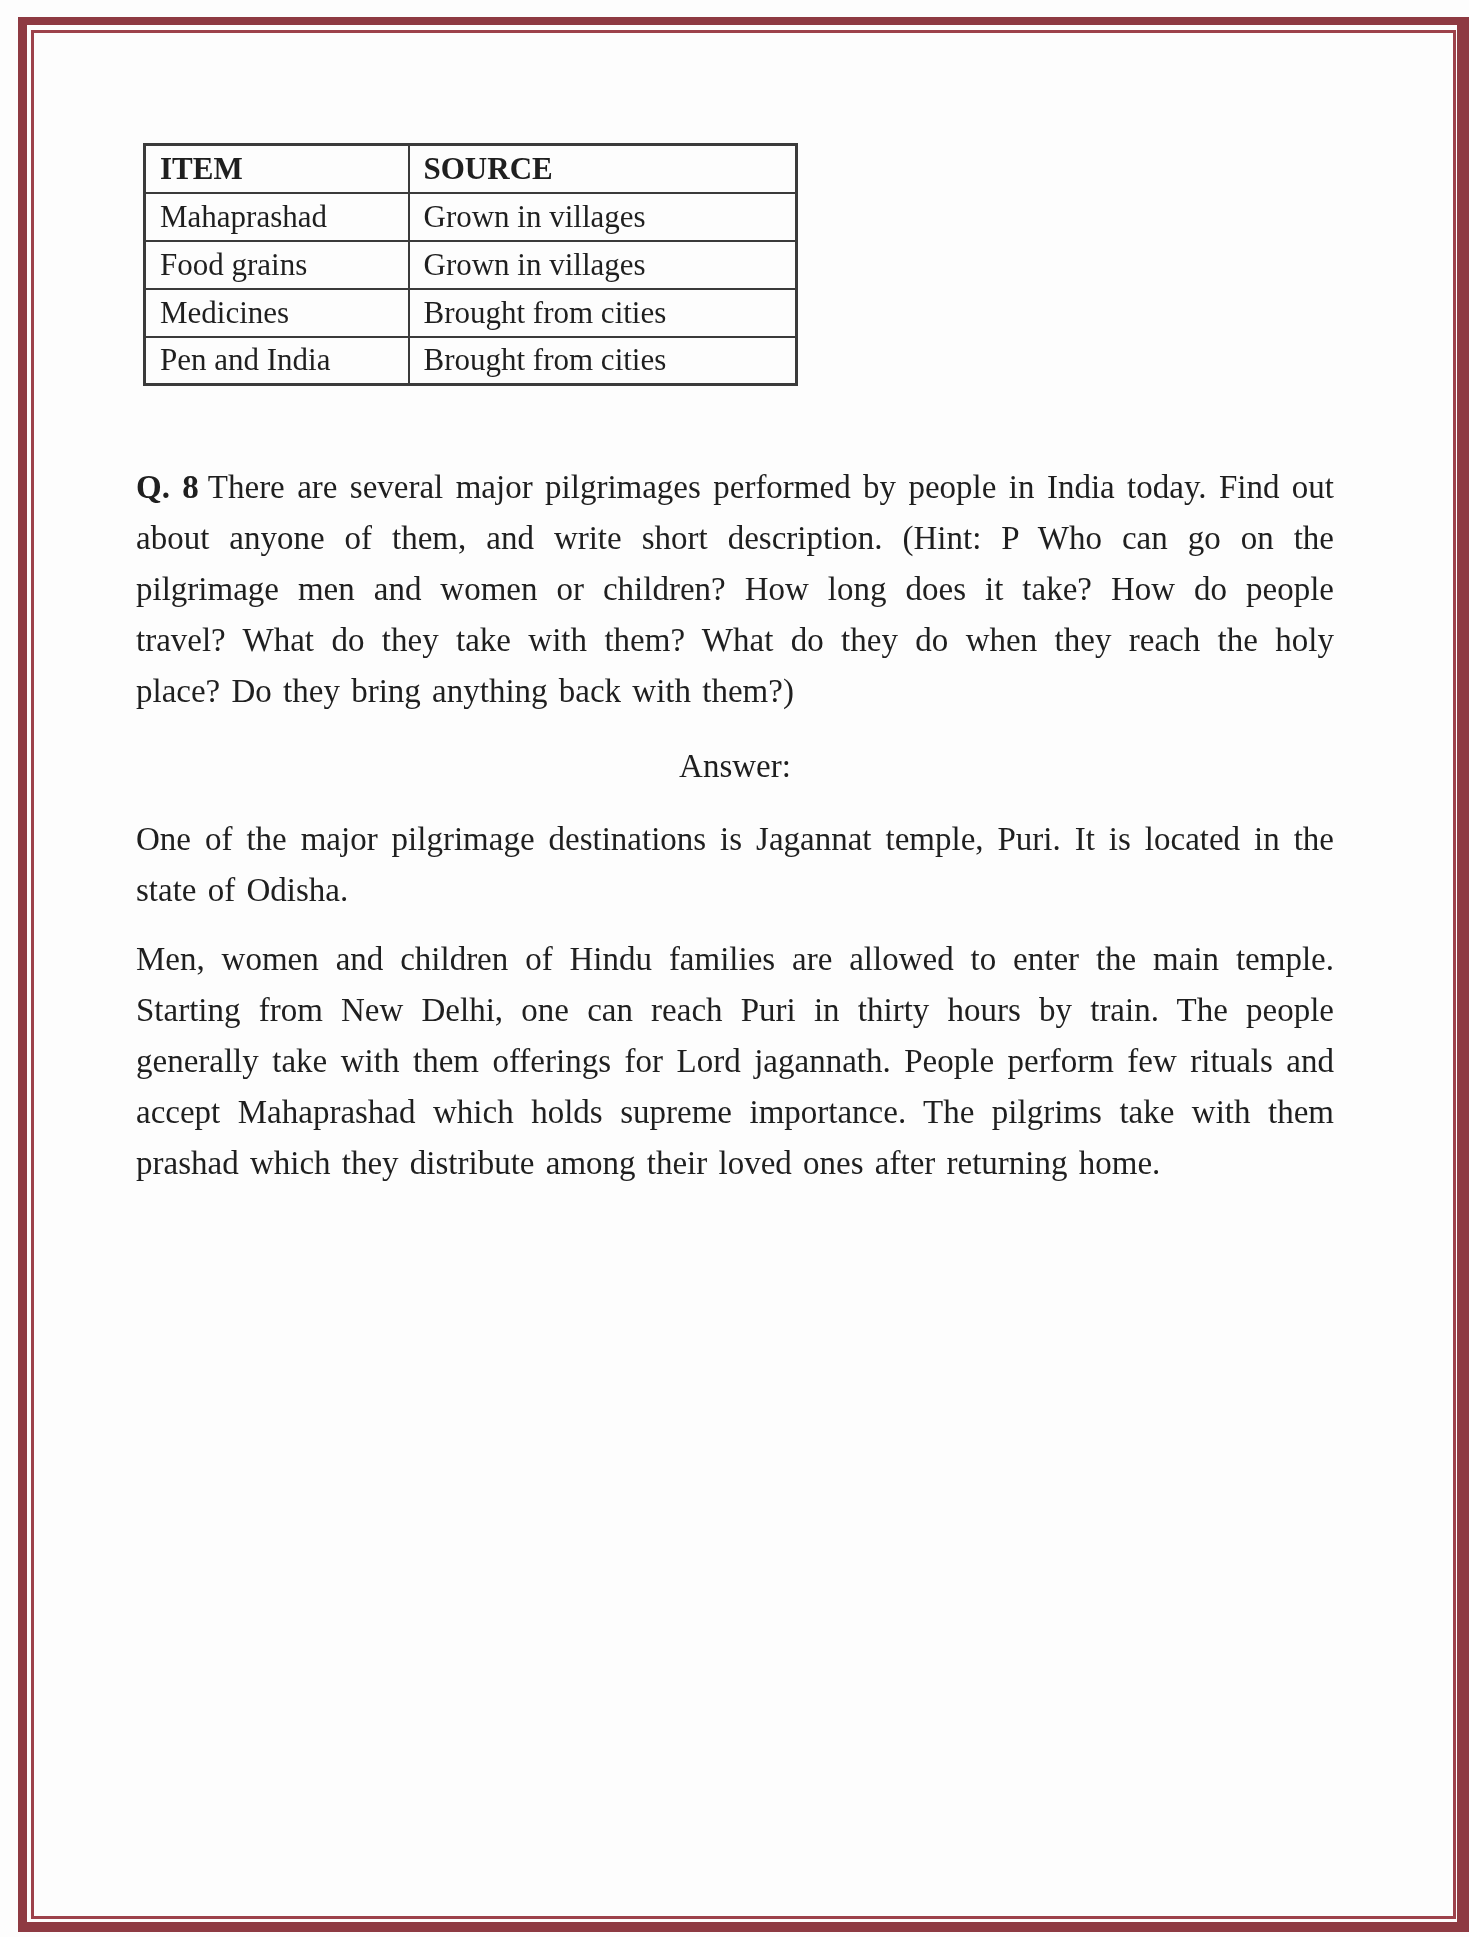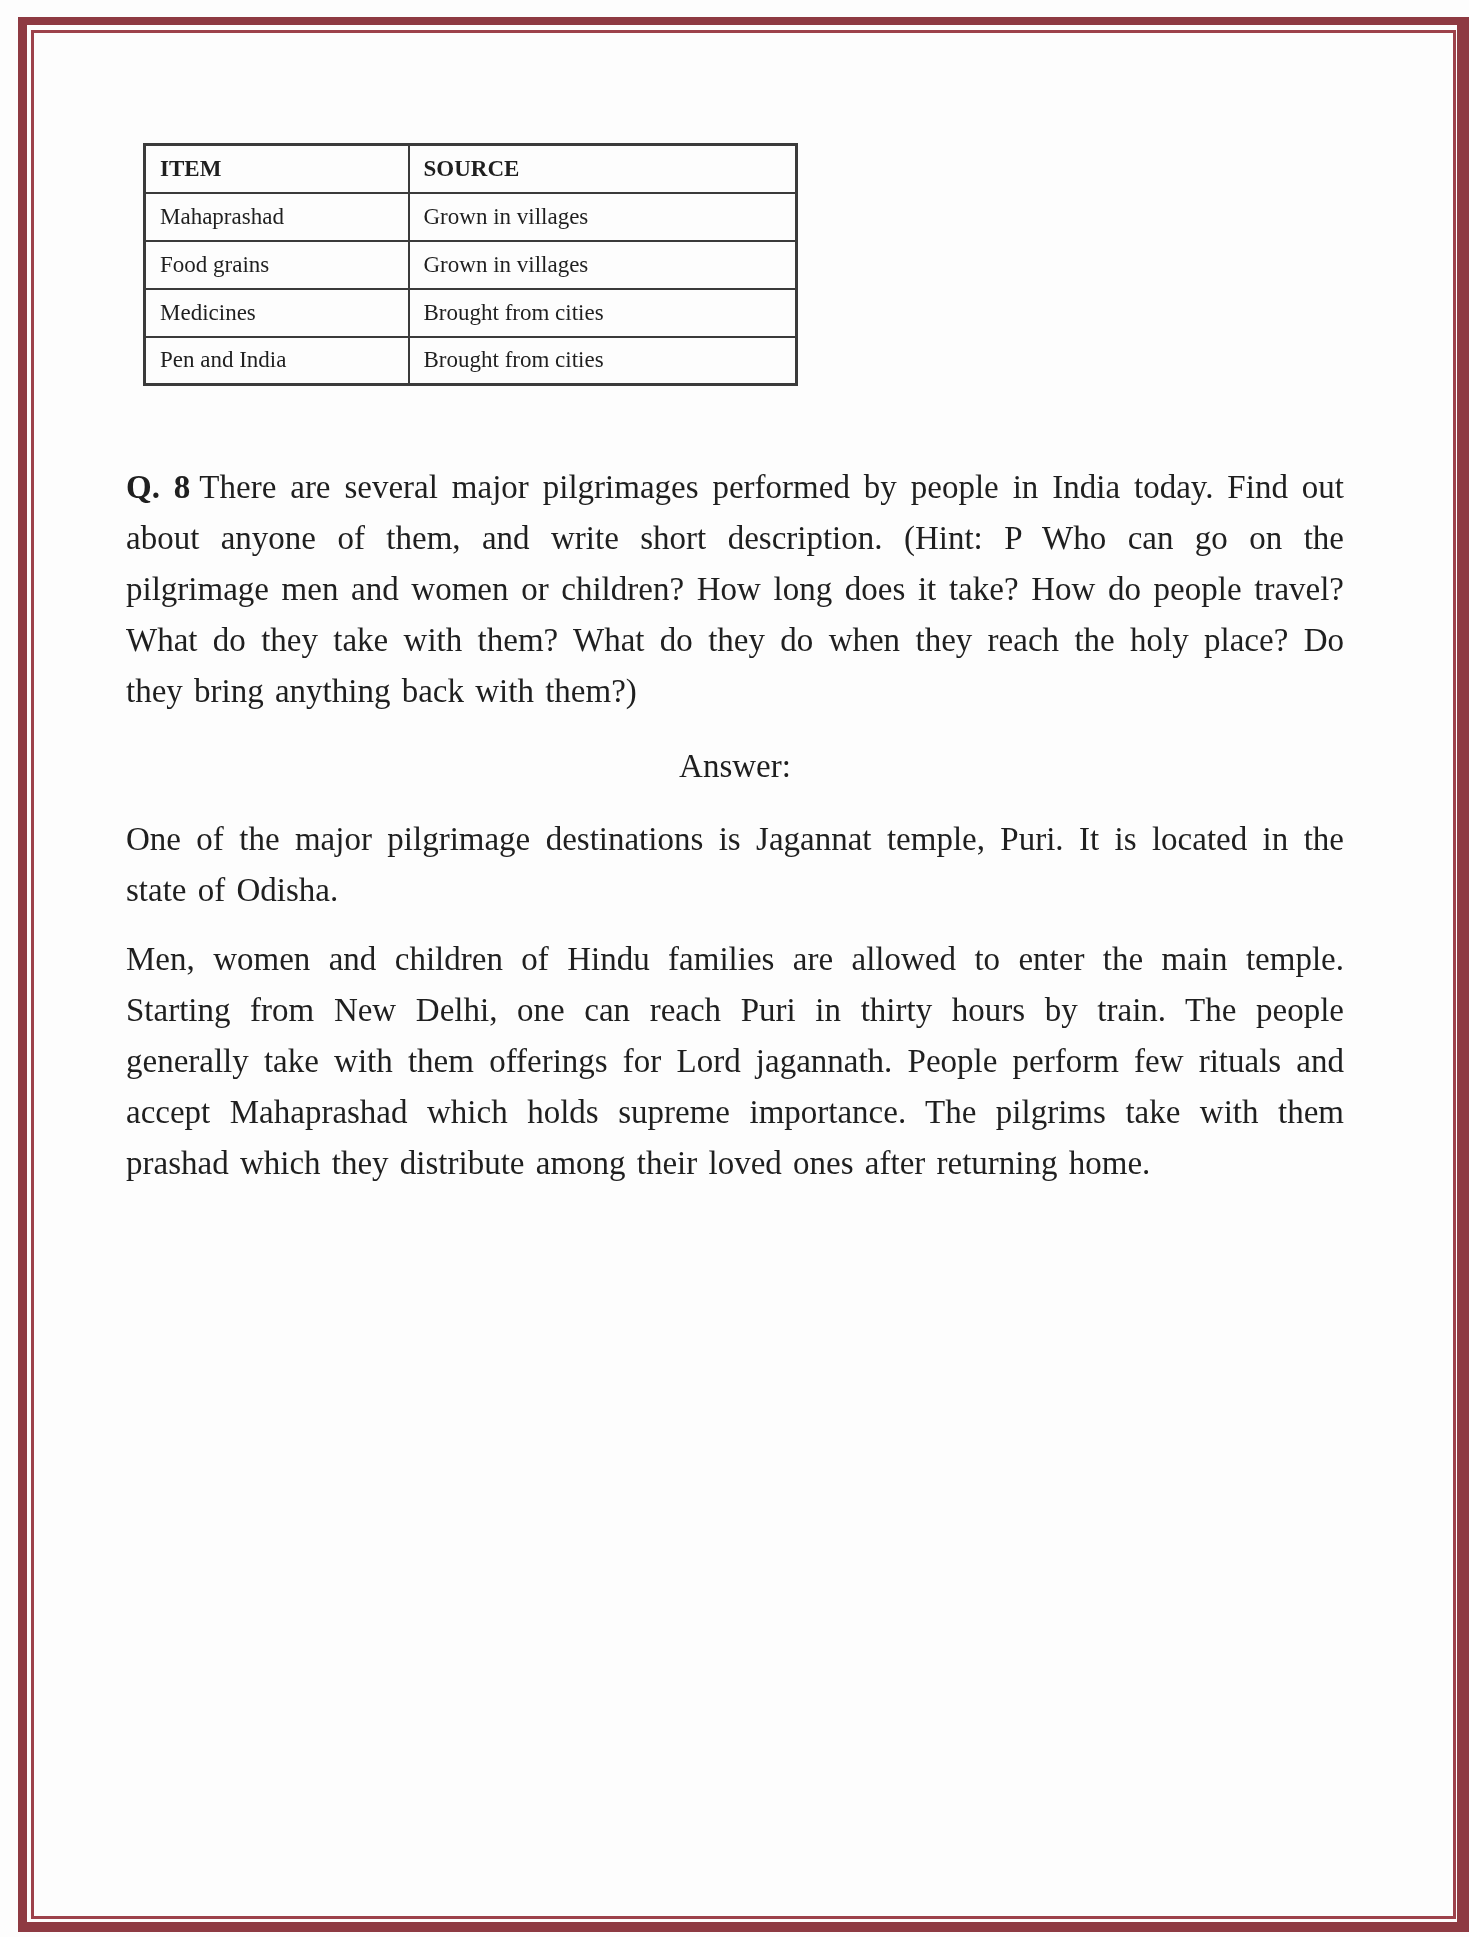--- a/index.html
+++ b/index.html
@@ -45,30 +45,30 @@
     width: 655px;
     margin: 110px 0 0 25px;
     border: 3px solid #3b3b3b;
   }
   table.items col.c1 { width: 264px; }
   table.items th, table.items td {
     border: 2px solid #3b3b3b;
     height: 48px;
     box-sizing: border-box;
     padding: 0 14px 0 14px;
-    font-size: 23px;
+    font-size: 31px;
     line-height: 34px;
     text-align: left;
     vertical-align: middle;
     white-space: nowrap;
     overflow: hidden;
   }
   table.items th { font-weight: bold; }
   .content p {
-    margin: 8px;
+    margin: 18px;
     font-size: 33px;
     line-height: 51px;
     text-align: justify;
     word-spacing: 3px;
   }
   p.question { margin-top: 76px; }
   p.question b { margin-right: 9px; }
   p.answer-label { margin-top: 24px; text-align: center; }
   p.answer-1 { margin-top: 22px; }
   p.answer-2 { margin-top: 18px; font-family: Liberation Serif, serif; }

